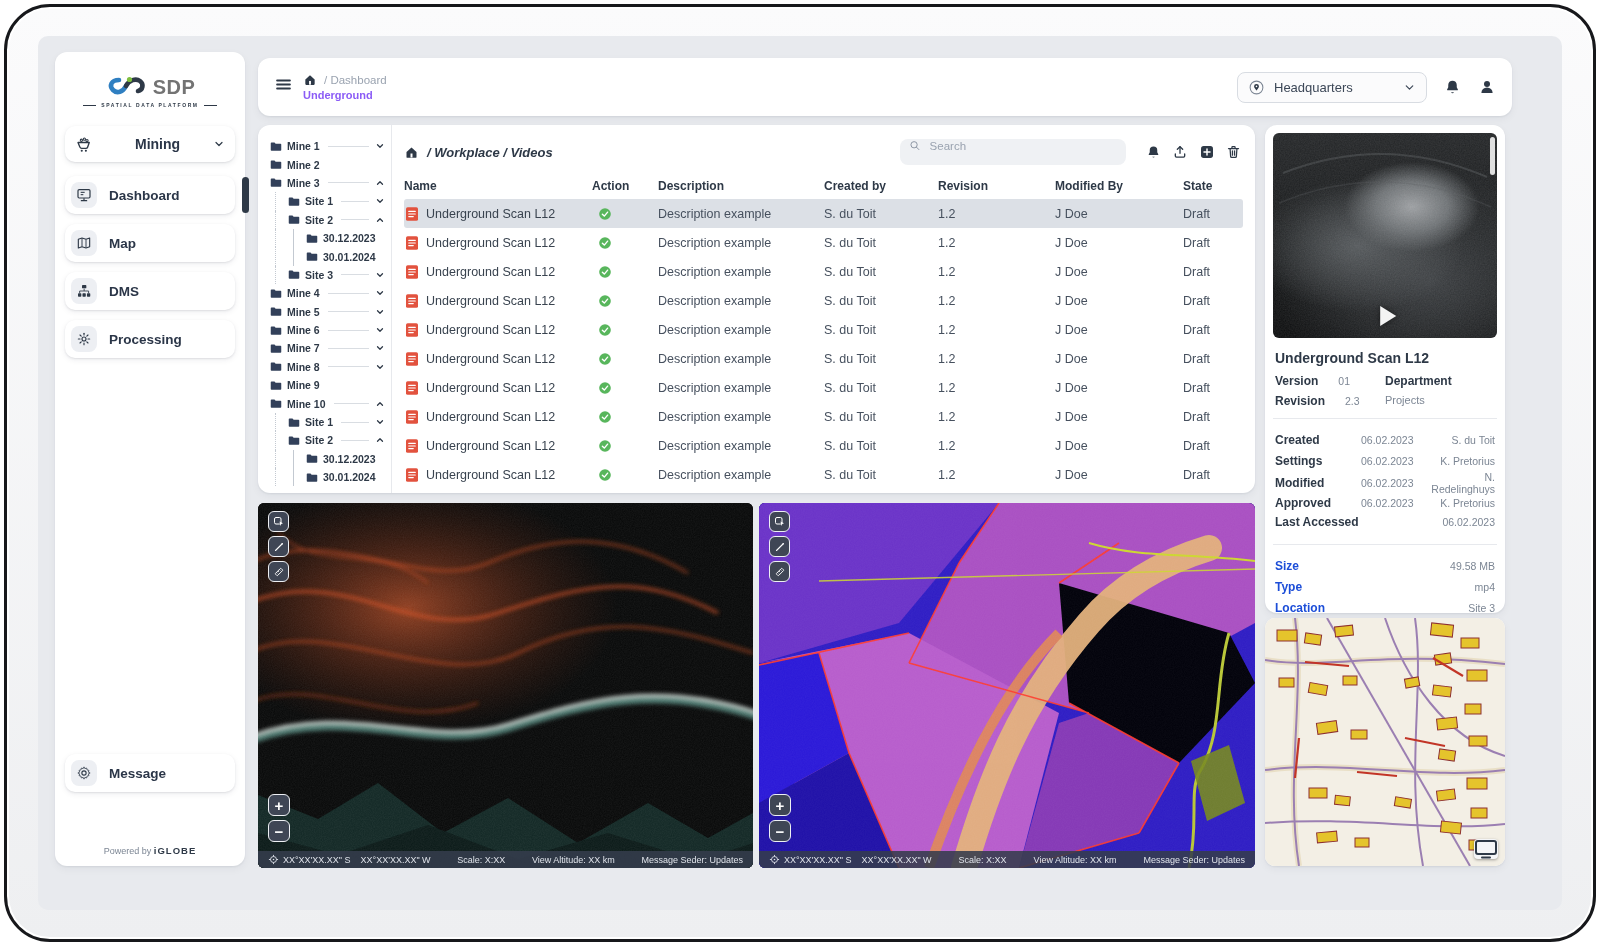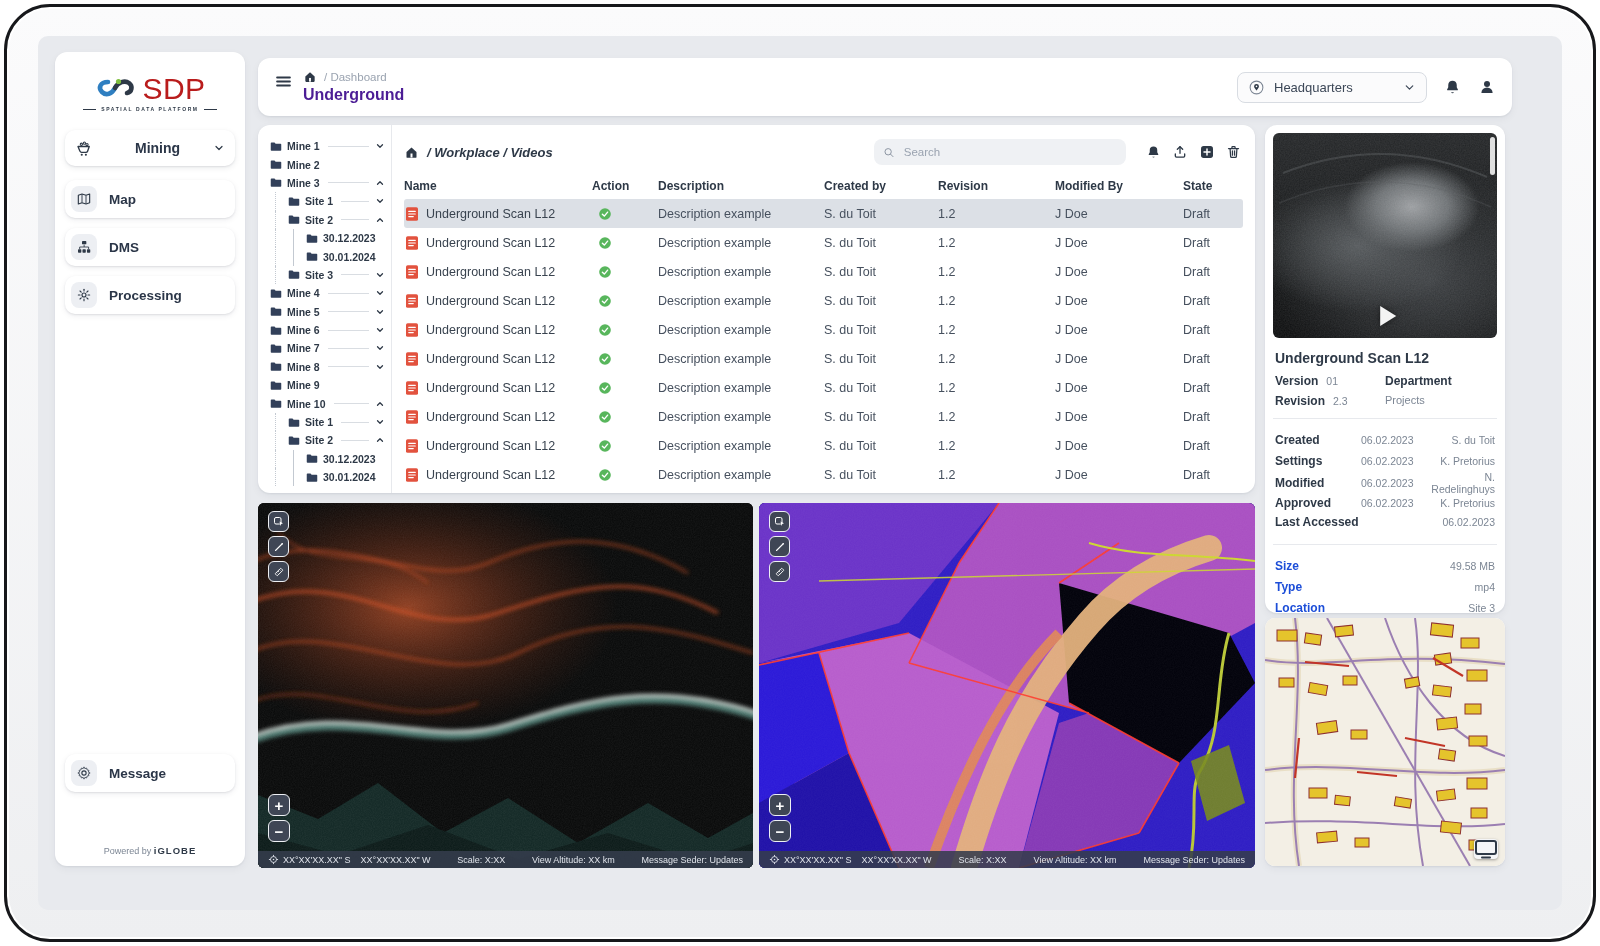--- a/index.html
+++ b/index.html
@@ -6,21 +6,21 @@
     font-family:"Liberation Sans", sans-serif;-webkit-font-smoothing:antialiased;}
   .bezel{position:absolute;inset:4px;border-radius:46px;background:linear-gradient(180deg,#fbfbfc,#eeeff1);
     border:3px solid #17181b;box-shadow:inset 0 0 0 2px #fff;}
   .screen{position:absolute;left:38px;top:36px;width:1524px;height:874px;background:#e8eaee;border-radius:10px;}
   .card{position:absolute;background:#ffffff;border-radius:12px;
     box-shadow:0 1px 2px rgba(25,35,55,.07),0 3px 8px rgba(25,35,55,.05);}
   
   .sidebar{left:55px;top:52px;width:190px;height:814px;}
   .logo-wrap{margin:20px 0 4px;text-align:center;}
   .logo-row{display:flex;align-items:center;justify-content:center;gap:4px;}
-  .logo-text{font-size:30px;font-weight:400;color:#b91c1c;letter-spacing:.5px;}
+  .logo-text{font-size:20px;font-weight:700;color:#737373;letter-spacing:.5px;}
   .tagline{display:flex;align-items:center;justify-content:center;gap:5px;margin-top:0px;}
   .tagline span{font-size:5px;font-weight:700;letter-spacing:1.6px;color:#2e3947;}
   .tagline i{display:block;width:13px;height:1px;background:#2e3947;}
   .ws-pill{display:flex;align-items:center;gap:10px;height:36px;margin:18px 10px 0;padding:0 10px;border-radius:10px;
     background:#fff;box-shadow:0 1px 2px rgba(25,35,55,.10),0 2px 6px rgba(25,35,55,.08);}
   .ws-pill .lbl{font-size:14px;font-weight:600;color:#2b3648;flex:1;padding-left:32px;}
   .nav-group{margin-top:14px;}
   .nav-item{display:flex;align-items:center;gap:12px;height:38px;margin:0 10px 10px;padding:0 6px;border-radius:10px;
     background:#fff;box-shadow:0 1px 2px rgba(25,35,55,.10),0 2px 6px rgba(25,35,55,.07);position:relative;cursor:pointer;}
   .nav-item .lbl{font-size:13.5px;font-weight:600;color:#2b3648;flex:1;}
@@ -28,38 +28,38 @@
   .active-pill{position:absolute;right:-14px;top:1px;width:7px;height:36px;border-radius:4px;background:#2e3947;}
   .side-bottom{position:absolute;left:0;right:0;bottom:64px;}
   .powered{position:absolute;left:0;right:0;bottom:10px;text-align:center;font-size:9px;color:#7c8694;}
   .powered b{color:#2e3947;font-weight:700;letter-spacing:1px;font-size:9.5px;}
   
   .topbar{left:258px;top:58px;width:1254px;height:58px;display:flex;align-items:center;padding:0 16px;box-sizing:border-box;}
   .tb-left{display:flex;align-items:flex-start;gap:10px;}
   .tb-col{display:flex;flex-direction:column;gap:2px;}
   .crumb-row{display:flex;align-items:center;gap:7px;}
   .crumb{font-size:11.5px;color:#9aa3b0;}
-  .tb-title{font-size:16px;font-weight:700;color:#4c1d95;}
+  .tb-title{font-size:11px;font-weight:700;color:#8b5cf6;}
   .tb-right{margin-left:auto;display:flex;align-items:center;gap:17px;}
   .loc-pill{display:flex;align-items:center;gap:9px;width:190px;height:31px;padding:0 10px;box-sizing:border-box;
     border:1px solid #d8dce2;border-radius:8px;background:#fbfbfc;cursor:pointer;}
   .loc-pill .lbl{font-size:13px;color:#3c4757;flex:1;}
   
   .content{left:258px;top:125px;width:997px;height:368px;display:flex;}
   .tree-pane{width:134px;box-sizing:border-box;border-right:1px solid #e7e9ed;padding:12px 6px 8px 8px;overflow:hidden;}
   .tree-row{display:flex;align-items:center;height:18.4px;position:relative;cursor:pointer;}
   .tree-row .tlabel{font-size:10.5px;font-weight:600;color:#2e3947;margin-left:5px;white-space:nowrap;}
   .tree-row .leader{flex:1;height:1px;background:#d9dde2;margin:0 6px 0 8px;min-width:6px;}
   .tg{position:absolute;top:0;bottom:0;width:0;}
   .tg.d1{left:9px;border-left:1px dotted #c3c9d1;}
   .tg.d2{left:27px;border-left:1px solid #c3c9d1;}
   .table-pane{flex:1;padding:14px 12px 0 12px;box-sizing:border-box;display:flex;flex-direction:column;}
   .tbl-head{display:flex;align-items:center;gap:8px;}
   .tbl-crumb{font-size:13px;font-weight:700;color:#2e3947;font-style:italic;}
-  .search{margin-left:auto;display:flex;align-items:center;gap:7px;width:252px;height:26px;padding:0 9px;box-sizing:border-box;
+  .search{margin-left:auto;display:flex;align-items:flex-start;gap:7px;width:226px;height:26px;padding:0 9px;box-sizing:border-box;
     background:#eff1f4;border-radius:8px;}
   .search input{border:0;outline:0;background:transparent;font-size:11.5px;color:#3c4757;width:100%;
     font-family:"Liberation Sans",sans-serif;}
   .search input::placeholder{color:#9aa3b0;}
   .tbl-actions{display:flex;align-items:center;gap:11px;margin-left:12px;margin-right:2px;}
   .tbl-actions .abtn{cursor:pointer;display:flex;}
   .cols{display:grid;grid-template-columns:188px 66px 166px 114px 117px 128px 1fr;margin-top:14px;padding:0 0 6px 0;}
   .cols span{font-size:12px;font-weight:700;color:#2e3947;}
   .trows{flex:1;}
   .trow{display:grid;grid-template-columns:188px 66px 166px 114px 117px 128px 1fr;align-items:center;height:29px;border-radius:3px;cursor:pointer;}
@@ -89,21 +89,21 @@
       radial-gradient(150px 95px at 38% 55%, #54585b 0%, rgba(0,0,0,0) 70%),
       radial-gradient(210px 150px at 70% 72%, #3a3d40 0%, rgba(0,0,0,0) 75%),
       linear-gradient(180deg,#232527,#151718 60%,#0b0c0d);}
   .thumb .grain{position:absolute;inset:0;width:100%;height:100%;opacity:.5;}
   .playtri{position:absolute;left:50%;bottom:12px;transform:translateX(-30%);width:0;height:0;
     border-left:16px solid rgba(255,255,255,.95);border-top:10px solid transparent;border-bottom:10px solid transparent;
     filter:drop-shadow(0 0 3px rgba(0,0,0,.6));}
   .thumb-scroll{position:absolute;right:2px;top:4px;width:5px;height:38px;border-radius:3px;background:rgba(255,255,255,.85);}
   .d-title{margin:12px 2px 0;font-size:14px;font-weight:700;color:#2e3947;}
   .vr-grid{display:grid;grid-template-columns:1fr 1fr;margin:8px 2px 0;row-gap:6px;}
-  .kv{display:flex;align-items:baseline;gap:8px;}
+  .kv{display:flex;align-items:baseline;gap:20px;}
   .kv .k{font-size:12px;font-weight:700;color:#2e3947;}
   .kv .v{font-size:10.5px;color:#7c8694;}
   .dep-val{font-size:11px;color:#7c8694;}
   .d-div{height:1px;background:#e7e9ed;margin:10px 0;}
   .meta-row{display:grid;grid-template-columns:86px 64px 1fr;align-items:center;height:21px;padding:0 2px;}
   .meta-row .ml{font-size:12px;font-weight:700;color:#2e3947;white-space:nowrap;}
   .meta-row .md{font-size:10.5px;color:#7c8694;}
   .meta-row .mb{font-size:10.5px;color:#7c8694;text-align:right;}
   .fact-row{display:flex;align-items:center;justify-content:space-between;height:21px;padding:0 2px;}
   .fact-row .fl{font-size:12px;font-weight:700;color:#1d4ed8;}
@@ -145,20 +145,33 @@
       <circle cx="12.5" cy="5.6" r="1.5" fill="none" stroke="#2e3947" stroke-width="1.4"></circle>
       <circle cx="16" cy="7.4" r="1.5" fill="none" stroke="#2e3947" stroke-width="1.4"></circle>
     </svg>
     <span class="lbl">Mining</span>
     <svg width="12" height="12" viewBox="0 0 24 24">
       <polyline points="6,9 12,15 18,9" fill="none" stroke="#2e3947" stroke-width="2.4" stroke-linecap="round" stroke-linejoin="round"></polyline>
     </svg>
   </div>
 
   <nav class="nav-group">
+    <div class="nav-item">
+      <span class="icon-chip">
+        <svg width="16" height="16" viewBox="0 0 24 24">
+            <rect x="3" y="4" width="18" height="12.5" rx="1.8" fill="none" stroke="#2e3947" stroke-width="1.8"></rect>
+            <line x1="7" y1="8" x2="13" y2="8" stroke="#2e3947" stroke-width="1.6"></line>
+            <line x1="7" y1="11.5" x2="11" y2="11.5" stroke="#2e3947" stroke-width="1.6"></line>
+            <line x1="12" y1="17" x2="12" y2="20" stroke="#2e3947" stroke-width="1.8"></line>
+            <line x1="8" y1="20.5" x2="16" y2="20.5" stroke="#2e3947" stroke-width="1.8" stroke-linecap="round"></line>
+          </svg>
+      </span>
+      <span class="lbl">Dashboard</span>
+      <span class="active-pill"></span>
+    </div>
     <div class="nav-item">
       <span class="icon-chip">
         <svg width="16" height="16" viewBox="0 0 24 24">
             <path d="M3.5 6.5 L9 4.5 L15 6.5 L20.5 4.5 V17.5 L15 19.5 L9 17.5 L3.5 19.5 Z" fill="none" stroke="#2e3947" stroke-width="1.7" stroke-linejoin="round"></path>
             <line x1="9" y1="4.8" x2="9" y2="17.2" stroke="#2e3947" stroke-width="1.4"></line>
             <line x1="15" y1="6.8" x2="15" y2="19.2" stroke="#2e3947" stroke-width="1.4"></line>
           </svg>
       </span>
       <span class="lbl">Map</span>
     </div>

